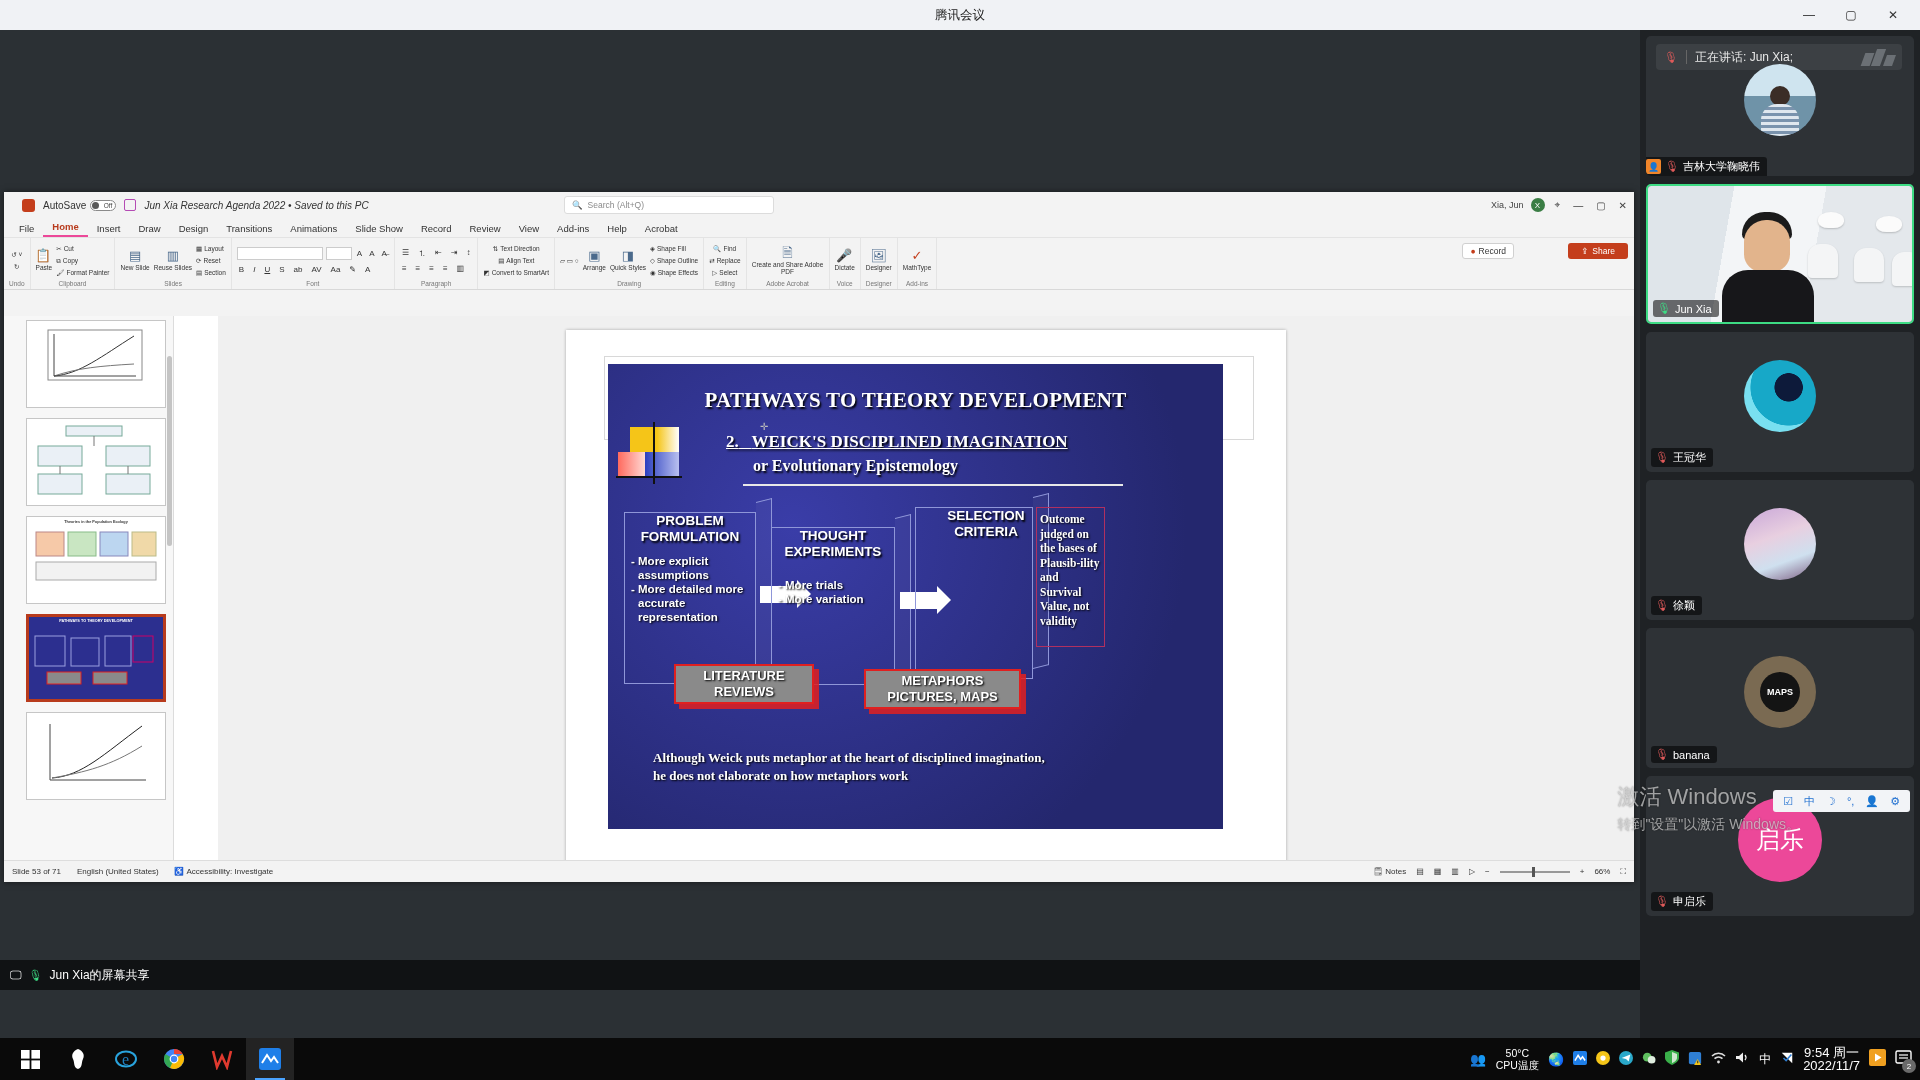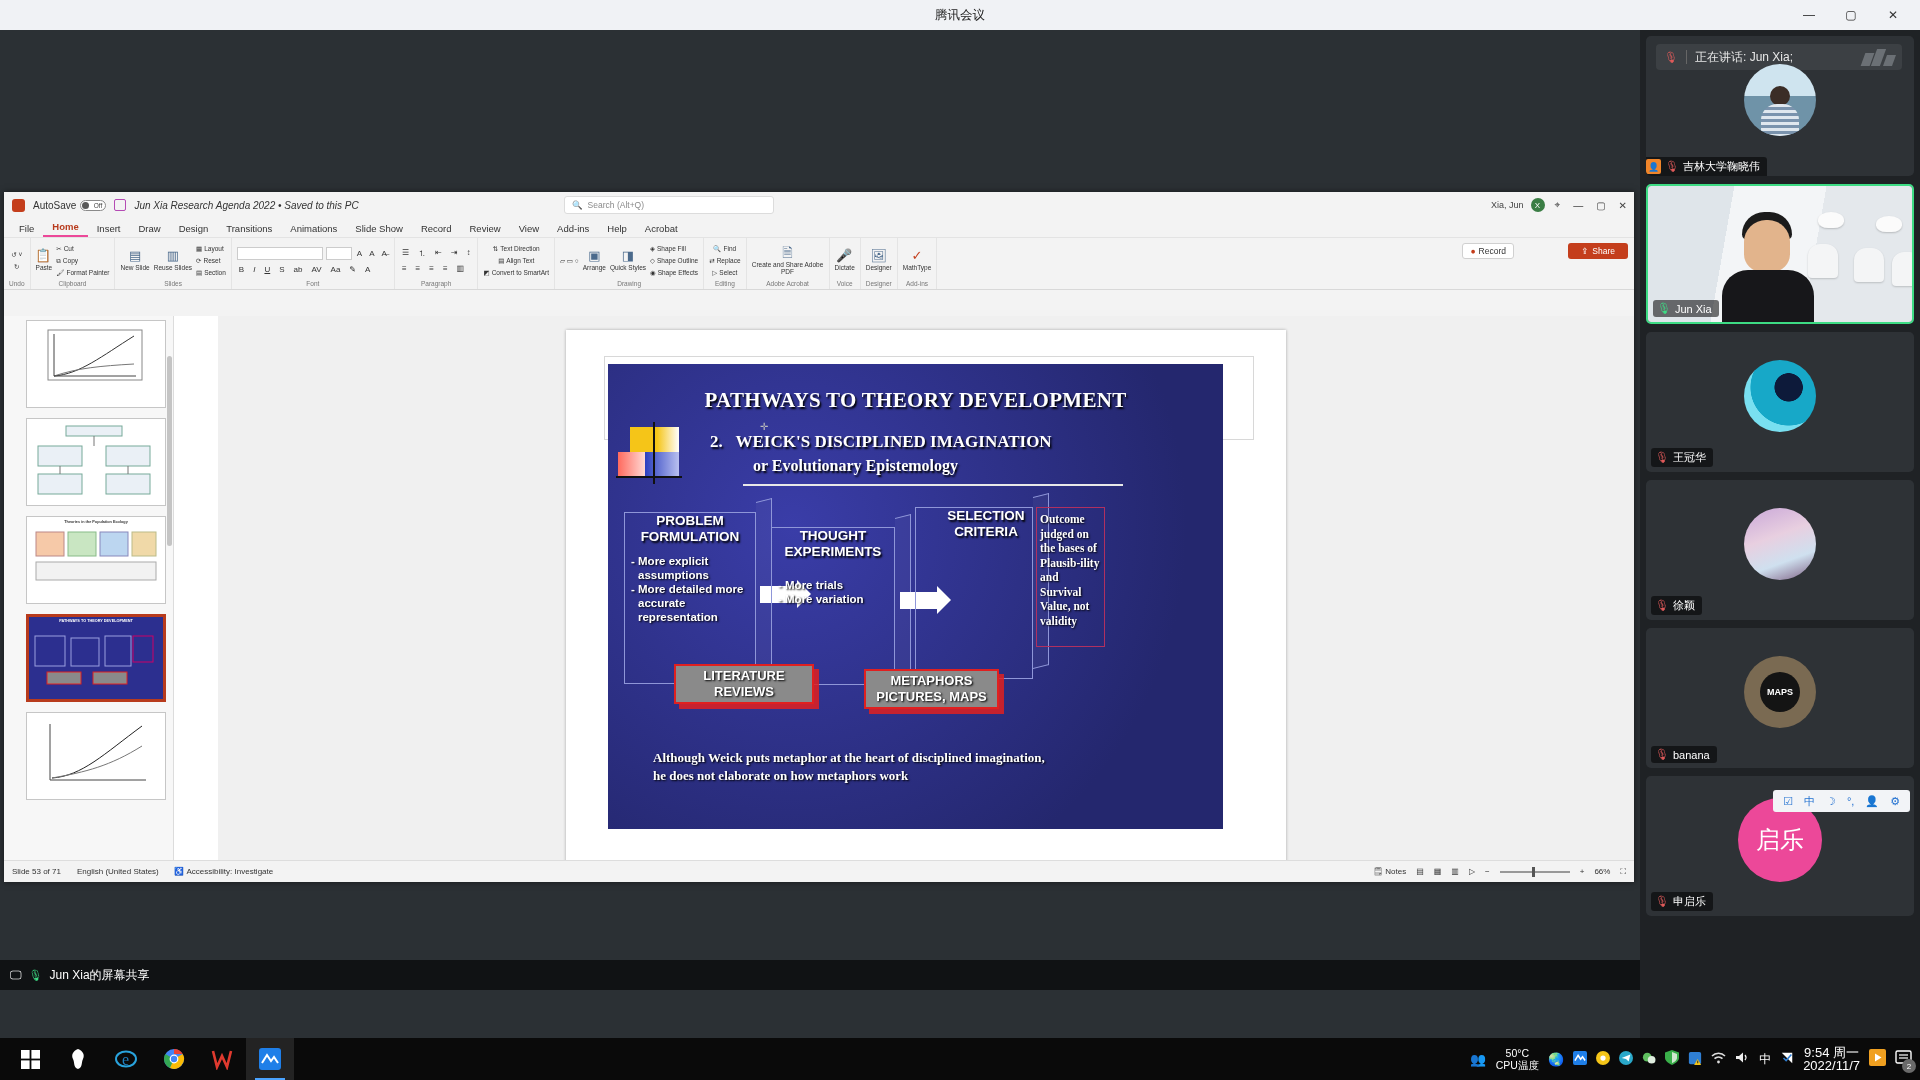--- a/index.html
+++ b/index.html
@@ -19,21 +19,21 @@
 
   
   #share-area { position:absolute; left:0; top:30px; width:1640px; height:990px;
       background:#2b3034; }
 
   
   #ppt-window { position:absolute; left:4px; top:162px; width:1630px; height:690px;
       background:#f3f3f3; box-shadow:0 0 6px rgba(0,0,0,.5); }
 
   #ppt-titlebar { height:26px; background:#f3f3f3; display:flex; align-items:center;
-      padding:0 8px; gap:8px; font-size:10px; color:#333; position:relative; }
+      padding:0 18px; gap:8px; font-size:10px; color:#333; position:relative; }
   .autosave-pill { display:flex; align-items:center; gap:4px; }
   .pill { width:26px; height:11px; border-radius:6px; background:#fff; border:1px solid #8a8a8a;
       position:relative; display:inline-block; }
   .pill::after { content:""; position:absolute; left:1px; top:1px; width:7px; height:7px;
       border-radius:50%; background:#5a5a5a; }
   .pill-label { font-size:6.5px; color:#444; position:absolute; right:3px; top:1px; }
   .ppt-logo { width:13px; height:13px; border-radius:3px; background:#c43e1c; }
   .save-ico { width:12px; height:12px; border:1.6px solid #b44bb4; border-radius:2px; }
   #ppt-doc-title { font-size:10px; color:#333;font-style:italic; }
   #ppt-search { position:absolute; left:560px; top:4px; width:210px; height:18px;
@@ -94,22 +94,22 @@
   #slide-outer-box { position:absolute; left:38px; top:26px; width:650px; height:84px;
       border:1px solid #d8d8d8; }
   #slide { position:absolute; left:42px; top:34px; width:615px; height:465px;
       background:#2c2f8f;
       background-image:radial-gradient(circle at 30% 35%, #3a3da8 0%, #24276e 75%);
       overflow:hidden; }
 
   .s-title { position:absolute; left:0; right:0; top:24px; text-align:center;
       font-family:"Liberation Serif", serif; font-weight:bold; font-size:21px; color:#fff;
       letter-spacing:.3px; text-shadow:1.5px 1.5px 2px #000; }
-  .s-sub1 { position:absolute; left:102px; top:68px; font-family:"Liberation Serif", serif;
-      font-weight:bold; font-size:17px; color:#fff; text-shadow:1.5px 1.5px 2px #000; }
+  .s-sub1 { position:absolute; left:118px; top:68px; font-family:"Liberation Serif", serif;
+      font-weight:bold; font-size:17px; color:#fff; text-shadow:1.5px 1.5px 2px #000;text-decoration:underline; }
   .s-sub2 { position:absolute; left:145px; top:93px; font-family:"Liberation Serif", serif;
       font-weight:bold; font-size:16px; color:#fff; text-shadow:1.5px 1.5px 2px #000; }
   .s-rule { position:absolute; left:135px; top:120px; width:380px; height:2px; background:#e8e8e8; }
 
   
   .logo-sq { position:absolute; }
   #lg1 { left:22px; top:63px; width:27px; height:26px; background:#f5c518; }
   #lg2 { left:49px; top:63px; width:22px; height:26px;
          background:linear-gradient(to right,#f5c518,#fff); }
   #lg3 { left:10px; top:88px; width:27px; height:25px;
@@ -147,21 +147,21 @@
       border:1px solid #b03060;
       font-family:"Liberation Serif", serif; font-weight:bold; font-size:11.5px;
       line-height:14.5px; color:#fff; padding:4px 3px; text-shadow:1px 1px 2px #000; }
 
   .greybox { position:absolute; background:#8a8a8a; border:2.5px solid #e02020;
       box-shadow:5px 5px 0 rgba(224,32,32,.85);
       color:#fff; font-weight:bold; font-size:13px; line-height:16px; text-align:center;
       display:flex; align-items:center; justify-content:center;
       text-shadow:1.2px 1.2px 2px #000; }
   #gb1 { left:66px; top:300px; width:140px; height:40px; }
-  #gb2 { left:256px; top:305px; width:135px; height:40px; }
+  #gb2 { left:256px; top:305px; width:157px; height:40px; }
 
   #s-footer { position:absolute; left:45px; top:385px; width:530px;
       font-family:"Liberation Serif", serif; font-weight:bold; font-size:13px;
       line-height:18px; color:#fff; text-shadow:1.3px 1.3px 2px #000; }
 
   #slide-cursor { position:absolute; left:152px; top:57px; font-size:10px; color:#bbb; }
 
   
   #ppt-status { position:absolute; left:0; right:0; bottom:0; height:22px;
       background:#f3f3f3; border-top:1px solid #ddd;
@@ -748,20 +748,24 @@
 
     <div class="tile">
       <div class="avatar" id="av-shen">启乐</div>
       <div class="tile-name">
         <span class="mic-off">🎙</span>
         <span>申启乐</span>
       </div>
     </div>
   </div>
 
+  <div id="winact">
+    <div class="l1">激活 Windows</div>
+    <div class="l2">转到"设置"以激活 Windows。</div>
+  </div>
 
   <div id="ime-bar">
     <span>☑</span>
     <span>中</span>
     <span>☽</span>
     <span>°,</span>
     <span>👤</span>
     <span>⚙</span>
   </div>
 

